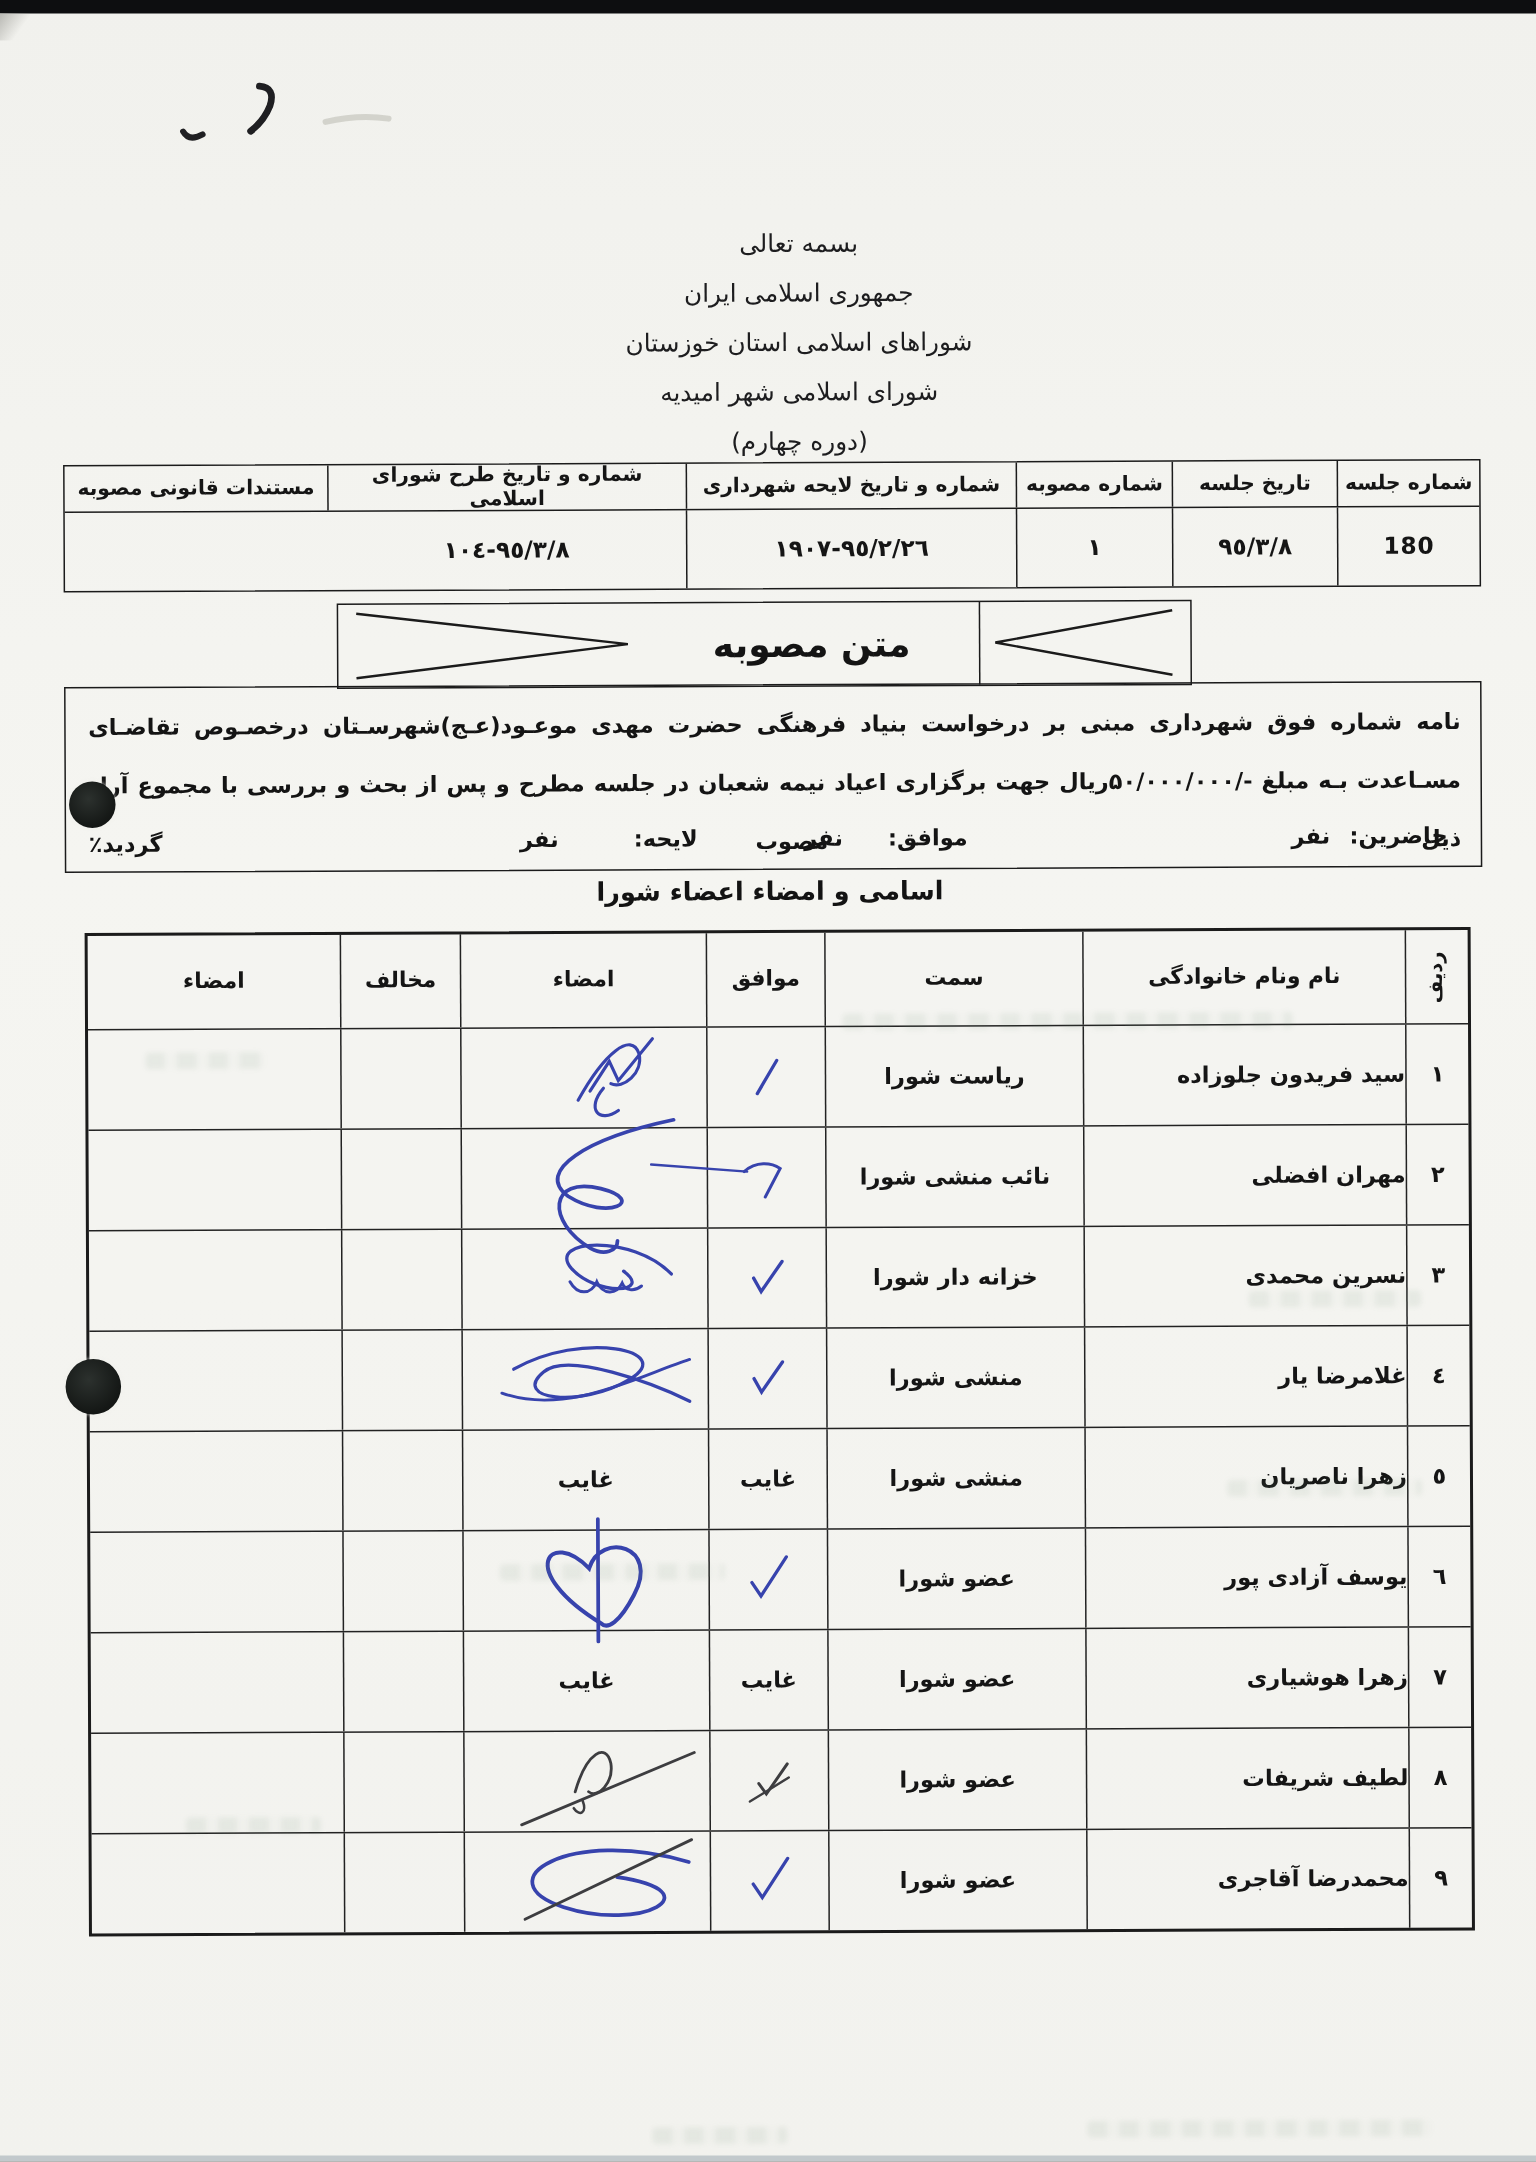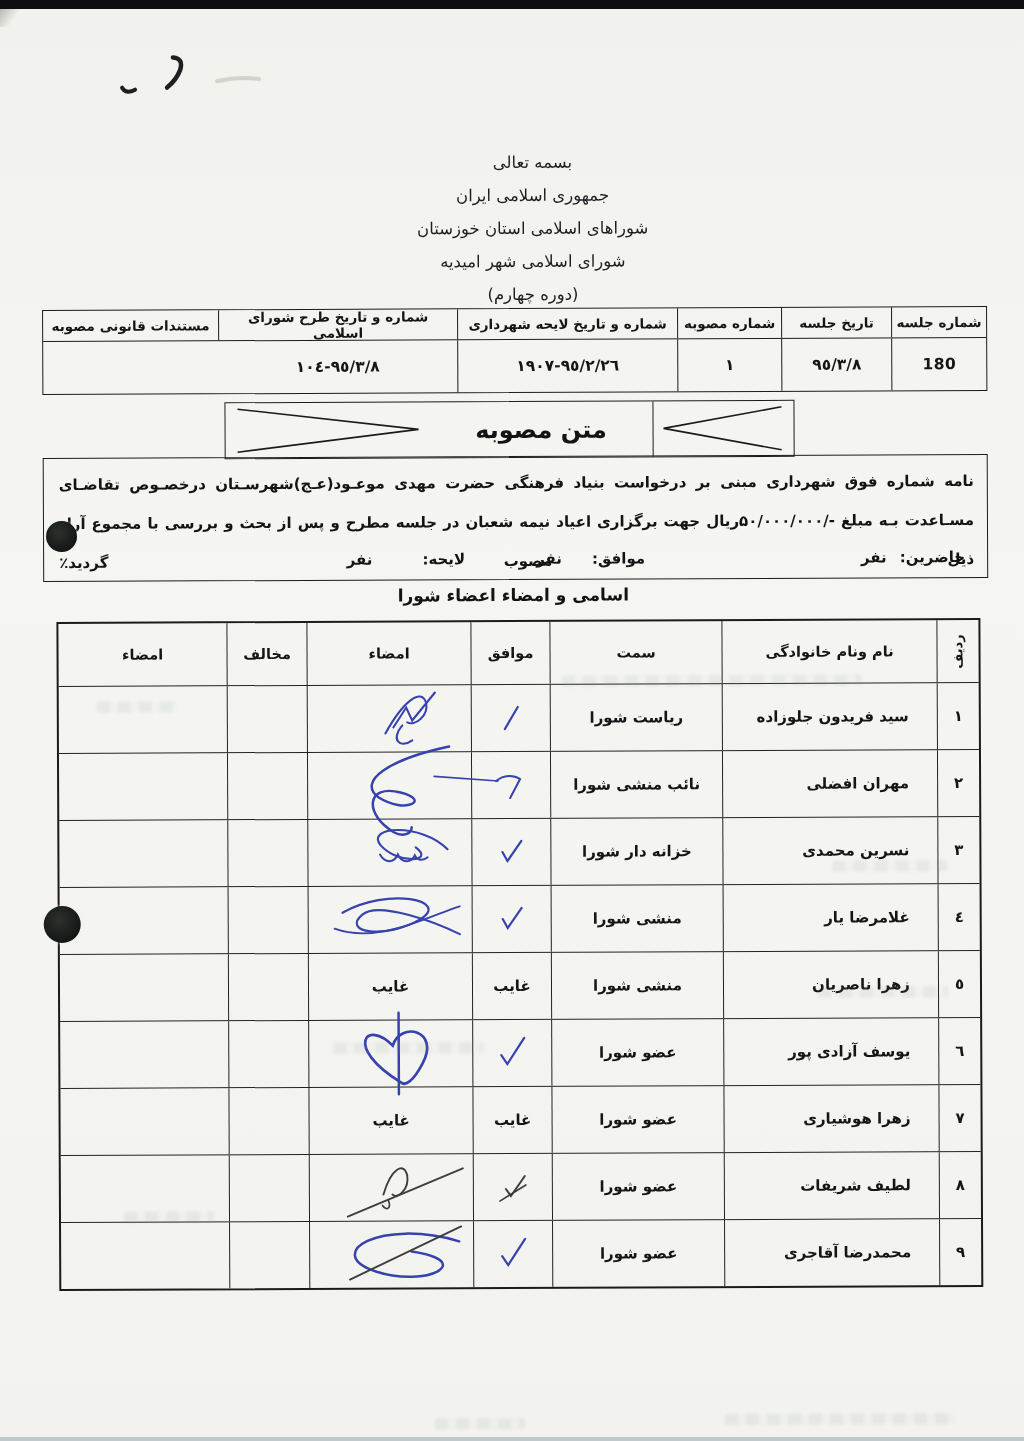--- a/index.html
+++ b/index.html
@@ -67,21 +67,21 @@
   .m-row:last-child{border-bottom:none;}
   .m-row > div{border-left:1.3px solid #222;position:relative;}
   .m-row > div:last-child{border-left:none;}
   .m-head{height:62px;}
   .m-head > div{display:flex;align-items:center;justify-content:center;
     font-size:14.5px;font-weight:bold;}
   .m-head .radif span{display:inline-block;transform:rotate(-90deg);font-size:13px;}
   .m-body{height:66px;}
   .m-body > div{display:flex;align-items:center;justify-content:center;
     font-weight:bold;font-size:15px;overflow:visible;}
-  .m-body .c-name{justify-content:flex-start;padding-right:28px;}
+  .m-body .c-name{justify-content:flex-start;padding-right:0;}
   .m-body .c-sig svg,.m-body .c-agree svg{position:absolute;overflow:visible;}
   .m-body .c-sig svg{left:0;top:0;width:100%;height:100%;}
   .m-body .c-agree svg{width:34px;height:34px;left:50%;top:50%;transform:translate(-50%,-50%);}
   .absent{font-size:14.5px;}
 
   
   .bleed{position:absolute;height:11px;border-radius:3px;filter:blur(1.6px);opacity:.5;
     background:repeating-linear-gradient(90deg,rgba(106,138,112,.20) 0 13px,rgba(106,138,112,.04) 13px 21px);}
 </style>
 </head>

